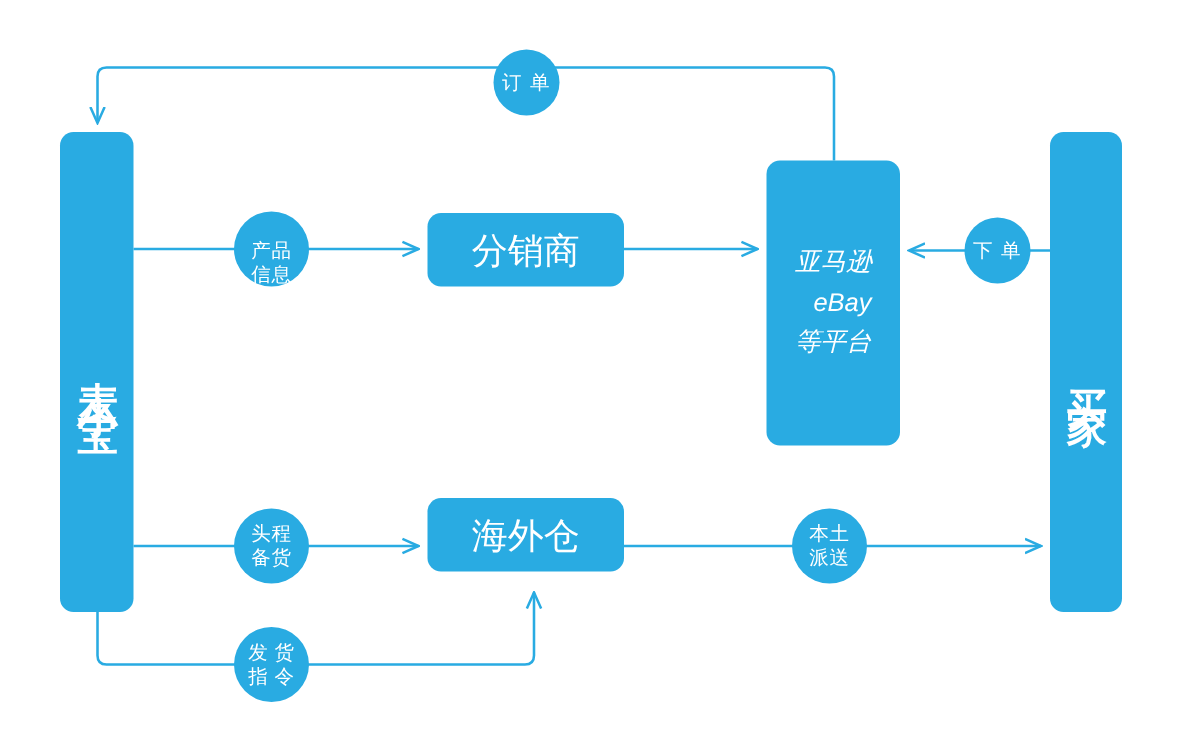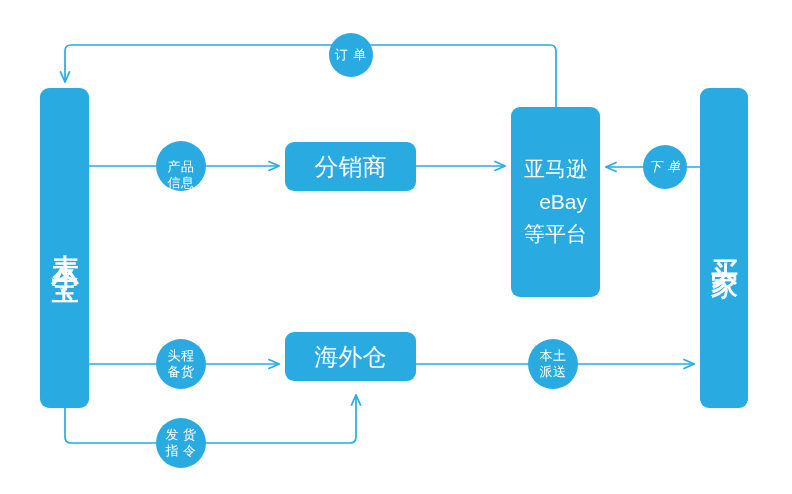--- a/index.html
+++ b/index.html
@@ -49,24 +49,25 @@
     writing-mode: vertical-rl;
     text-orientation: upright;
     letter-spacing: 10px;
     line-height: 1;
   }
   .node.horiz {
     font-size: 24px;
     font-weight: 400;
   }
   .node.stacked .label {
-    font-size: 21px;
+    font-size: 17px;
     line-height: 1.55;
     white-space: pre-line;
     font-weight: 400;
+    font-style: italic;
   }
   .bubble {
     position: absolute;
     background: #29abe2;
     color: #ffffff;
     border-radius: 50%;
     display: flex;
     align-items: center;
     justify-content: center;
     text-align: center;
@@ -134,21 +135,21 @@
 
   <div class="bubble small" style="left:329px; top:33px; width:44px; height:44px;">
     <span class="label">订 单</span>
   </div>
 
   <div class="bubble" style="left:156px; top:141px; width:50px; height:50px;align-items:flex-end;">
     <span class="label">产品
 信息</span>
   </div>
 
-  <div class="bubble small" style="left:643px; top:145px; width:44px; height:44px;font-style:italic;">
+  <div class="bubble small" style="left:643px; top:145px; width:44px; height:44px;">
     <span class="label">下 单</span>
   </div>
 
   <div class="bubble" style="left:156px; top:339px; width:50px; height:50px;">
     <span class="label">头程
 备货</span>
   </div>
 
   <div class="bubble" style="left:528px; top:339px; width:50px; height:50px;">
     <span class="label">本土

